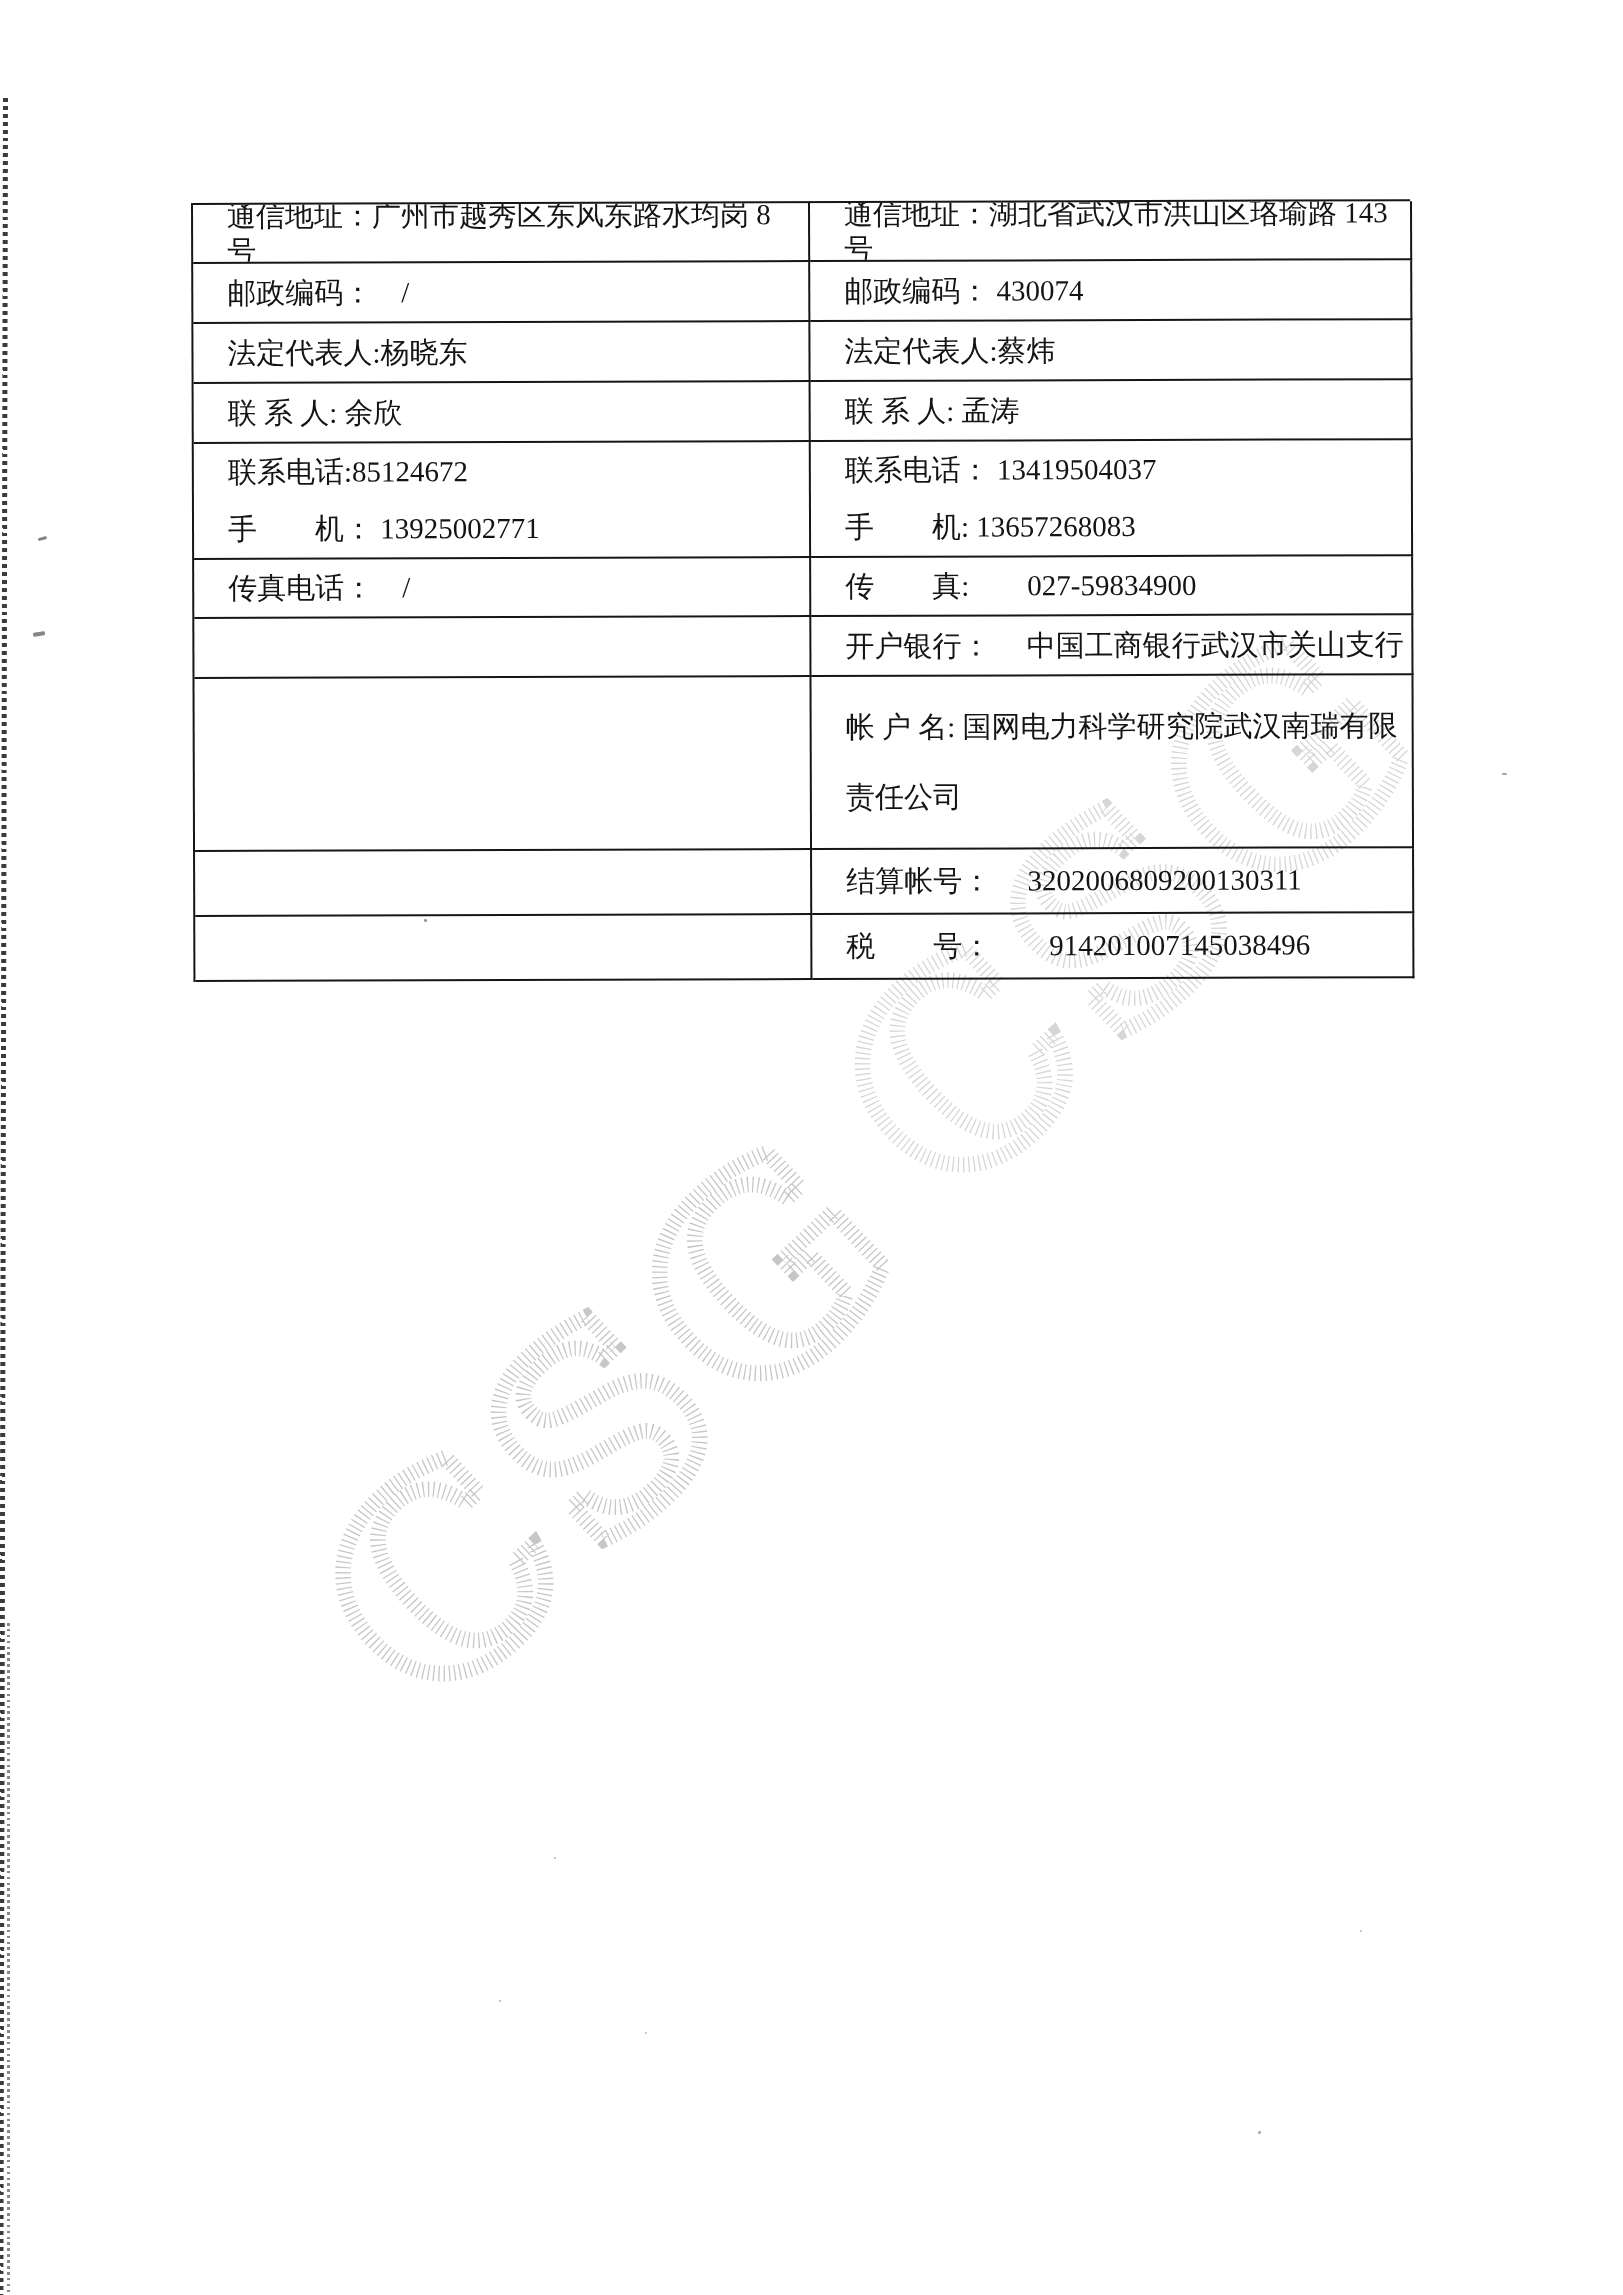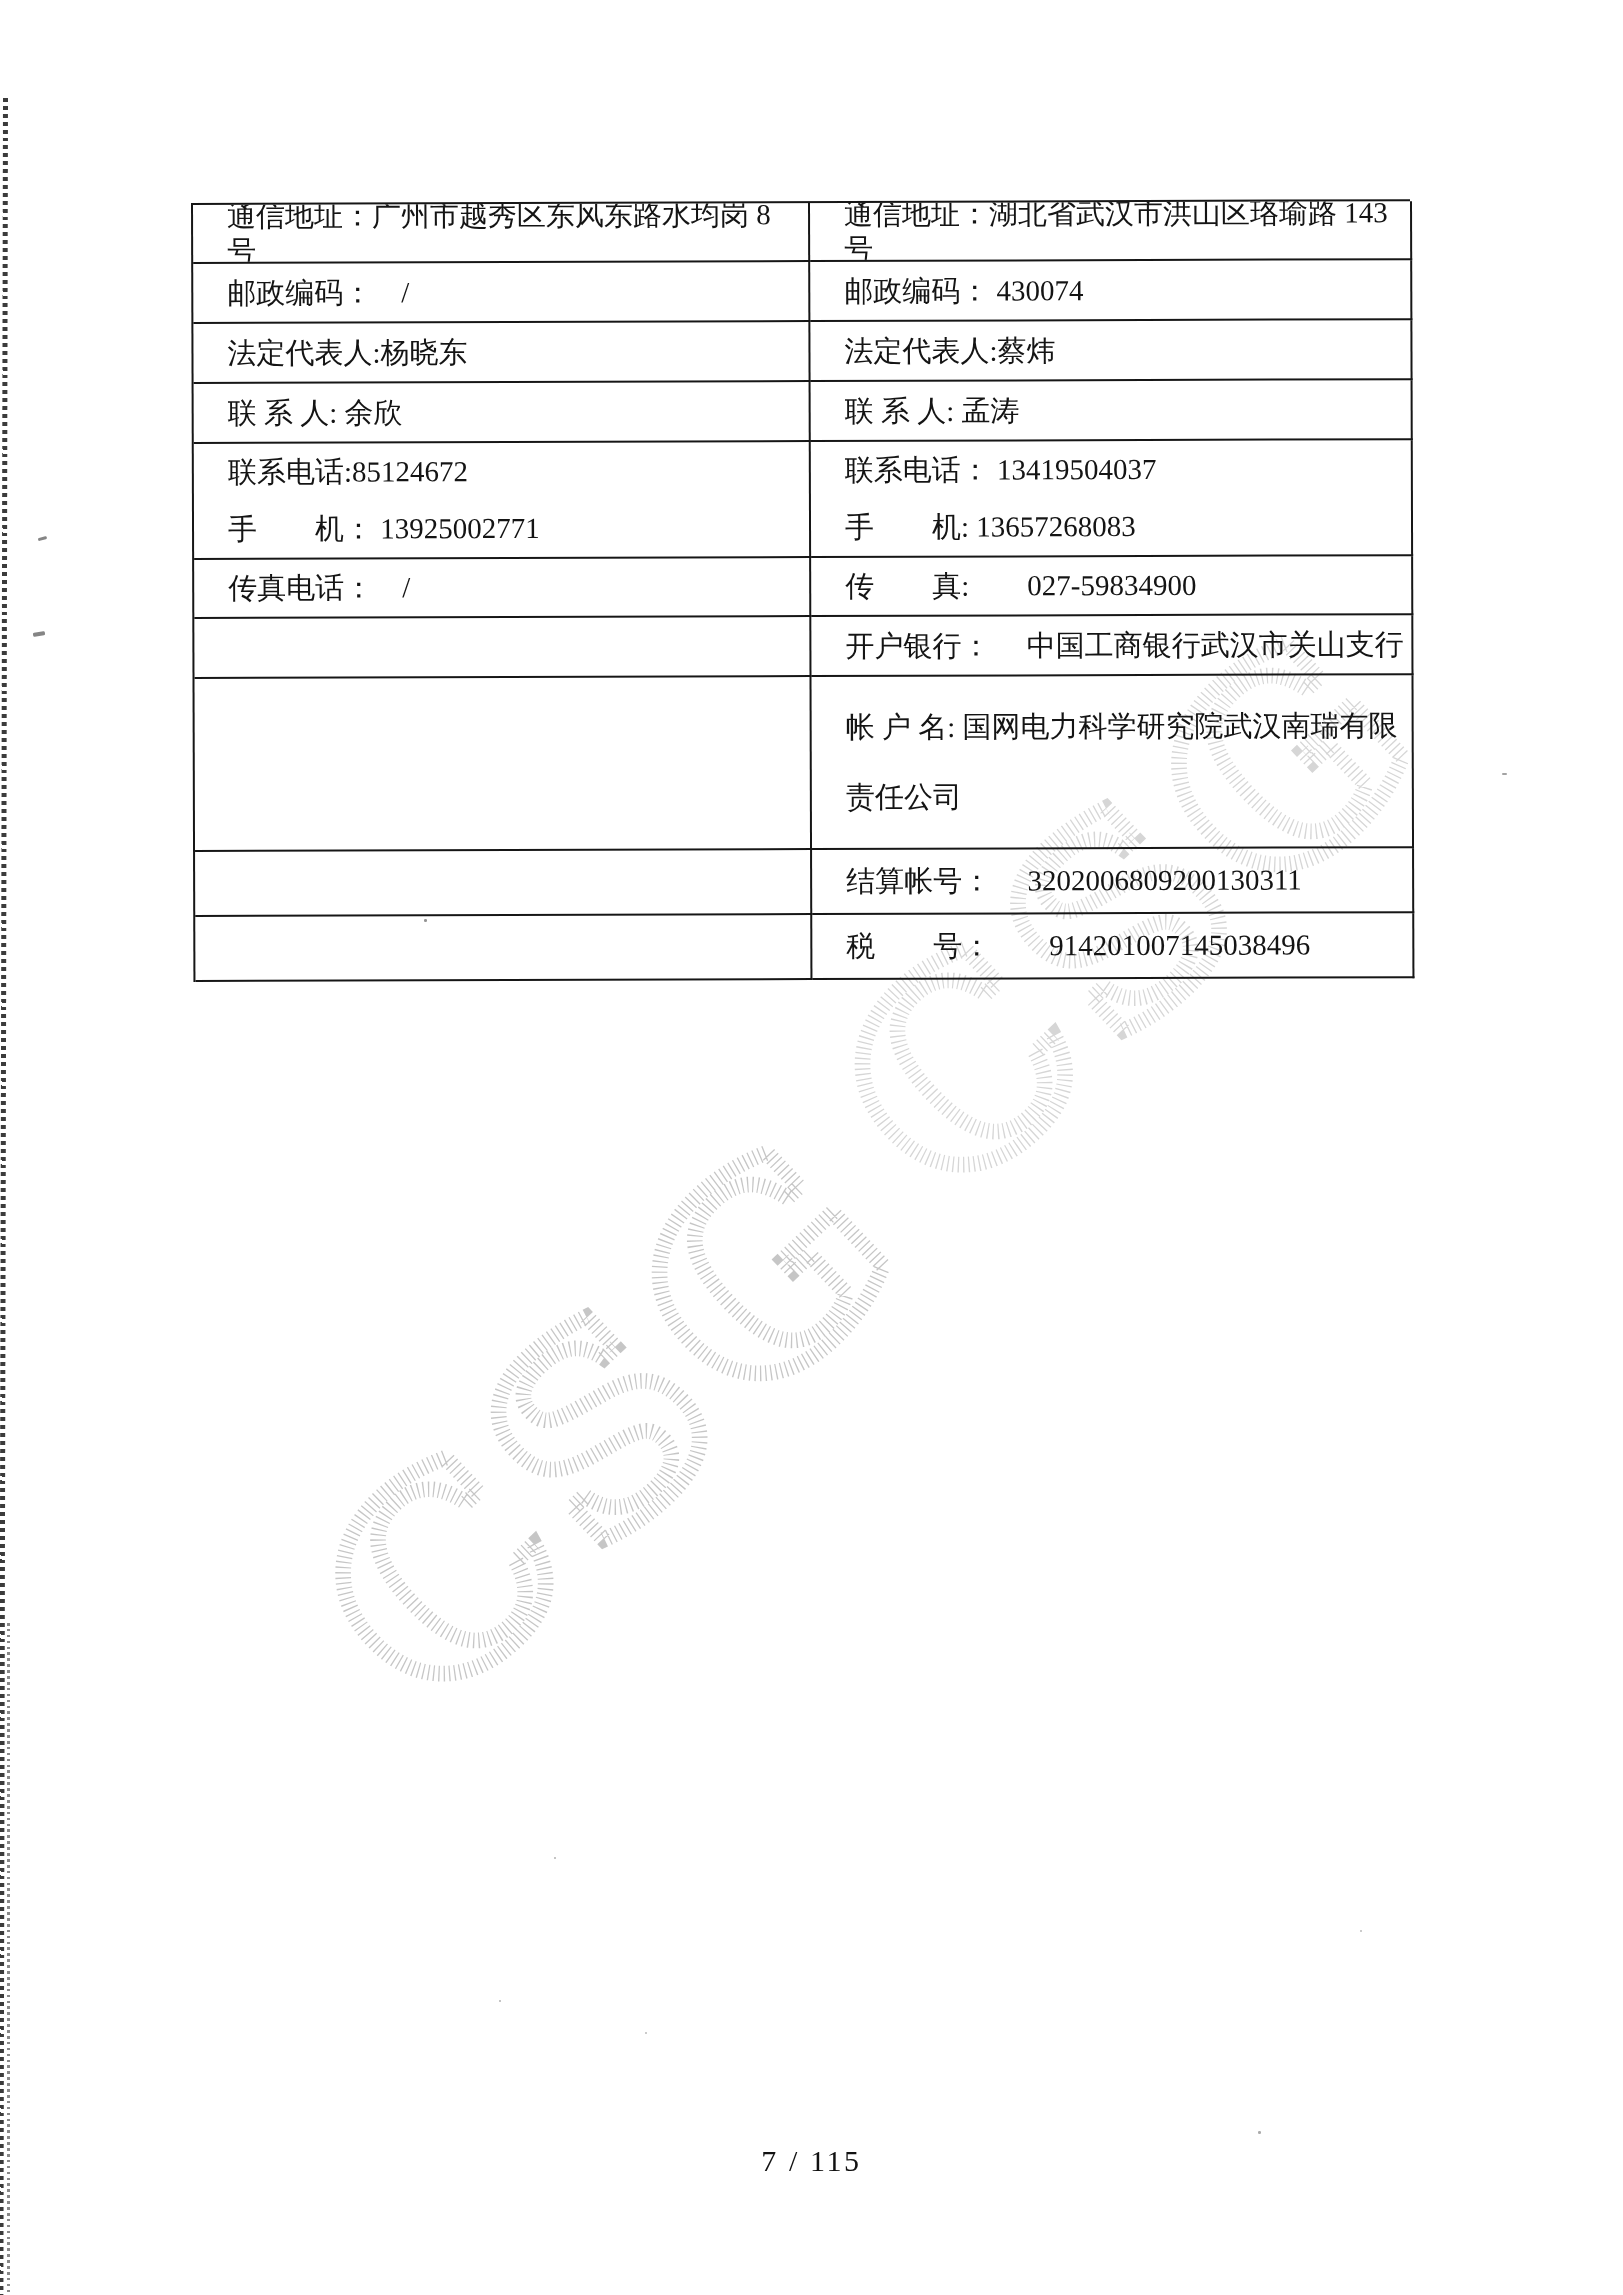--- a/index.html
+++ b/index.html
@@ -148,16 +148,15 @@
   <div class="speck" style="left:38px;top:537px;width:9.2px;height:3.3px;transform:rotate(-15deg);opacity:.8;"></div>
   <div class="speck" style="left:33px;top:632px;width:11.8px;height:3.9px;transform:rotate(-10deg);opacity:.8;"></div>
   <div class="speck" style="left:424px;top:919px;width:2.6px;height:2.6px;opacity:.7;"></div>
   <div class="speck" style="left:1502px;top:773px;width:4.6px;height:2px;opacity:.6;"></div>
   <div class="speck" style="left:554px;top:1857px;width:2px;height:2px;opacity:.5;"></div>
   <div class="speck" style="left:499px;top:2000px;width:2px;height:2px;opacity:.5;"></div>
   <div class="speck" style="left:645px;top:2032px;width:2px;height:2px;opacity:.45;"></div>
   <div class="speck" style="left:1258px;top:2131px;width:2.6px;height:2.6px;opacity:.55;"></div>
   <div class="speck" style="left:1360px;top:1930px;width:2px;height:2px;opacity:.45;"></div>
 
-  <div class="page-number">7 / 115</div>
 
 </div>
 
 
 </body></html>

